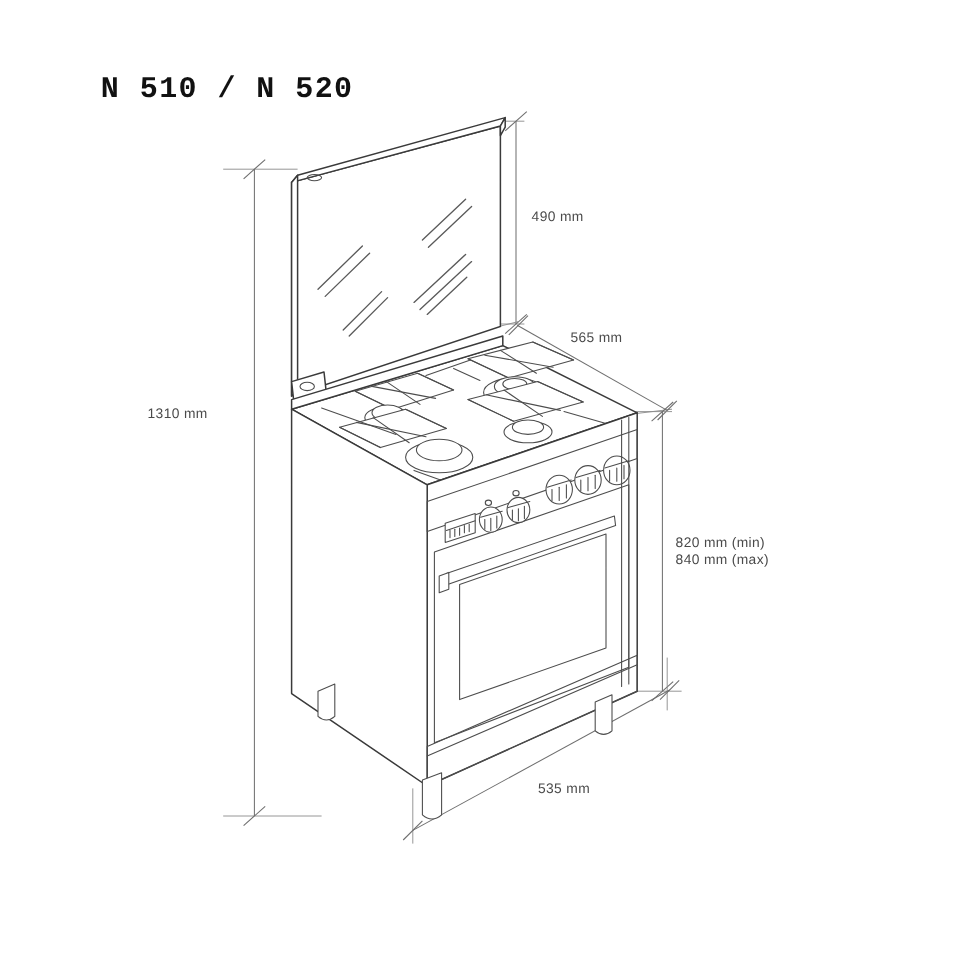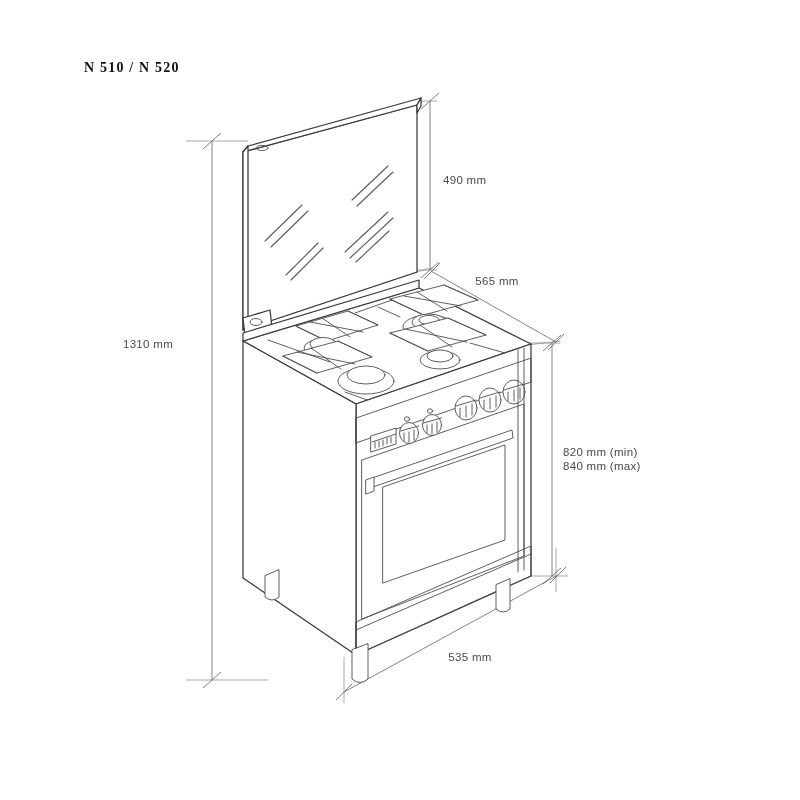--- a/index.html
+++ b/index.html
@@ -17,25 +17,25 @@
   #page {
     position: relative;
     width: 800px;
     height: 800px;
     background: #ffffff;
   }
   #title {
     position: absolute;
     left: 84px;
     top: 60px;
-    font-size: 14px;
+    font-size: 25px;
     font-weight: bold;
     letter-spacing: 1.2px;
     color: #111111;
-    font-family: Liberation Serif, serif;
+    font-family: Liberation Mono, monospace;
     white-space: nowrap;
     text-align: right;
   }
   svg#drawing {
     position: absolute;
     left: 0;
     top: 0;
     width: 800px;
     height: 800px;
   }

